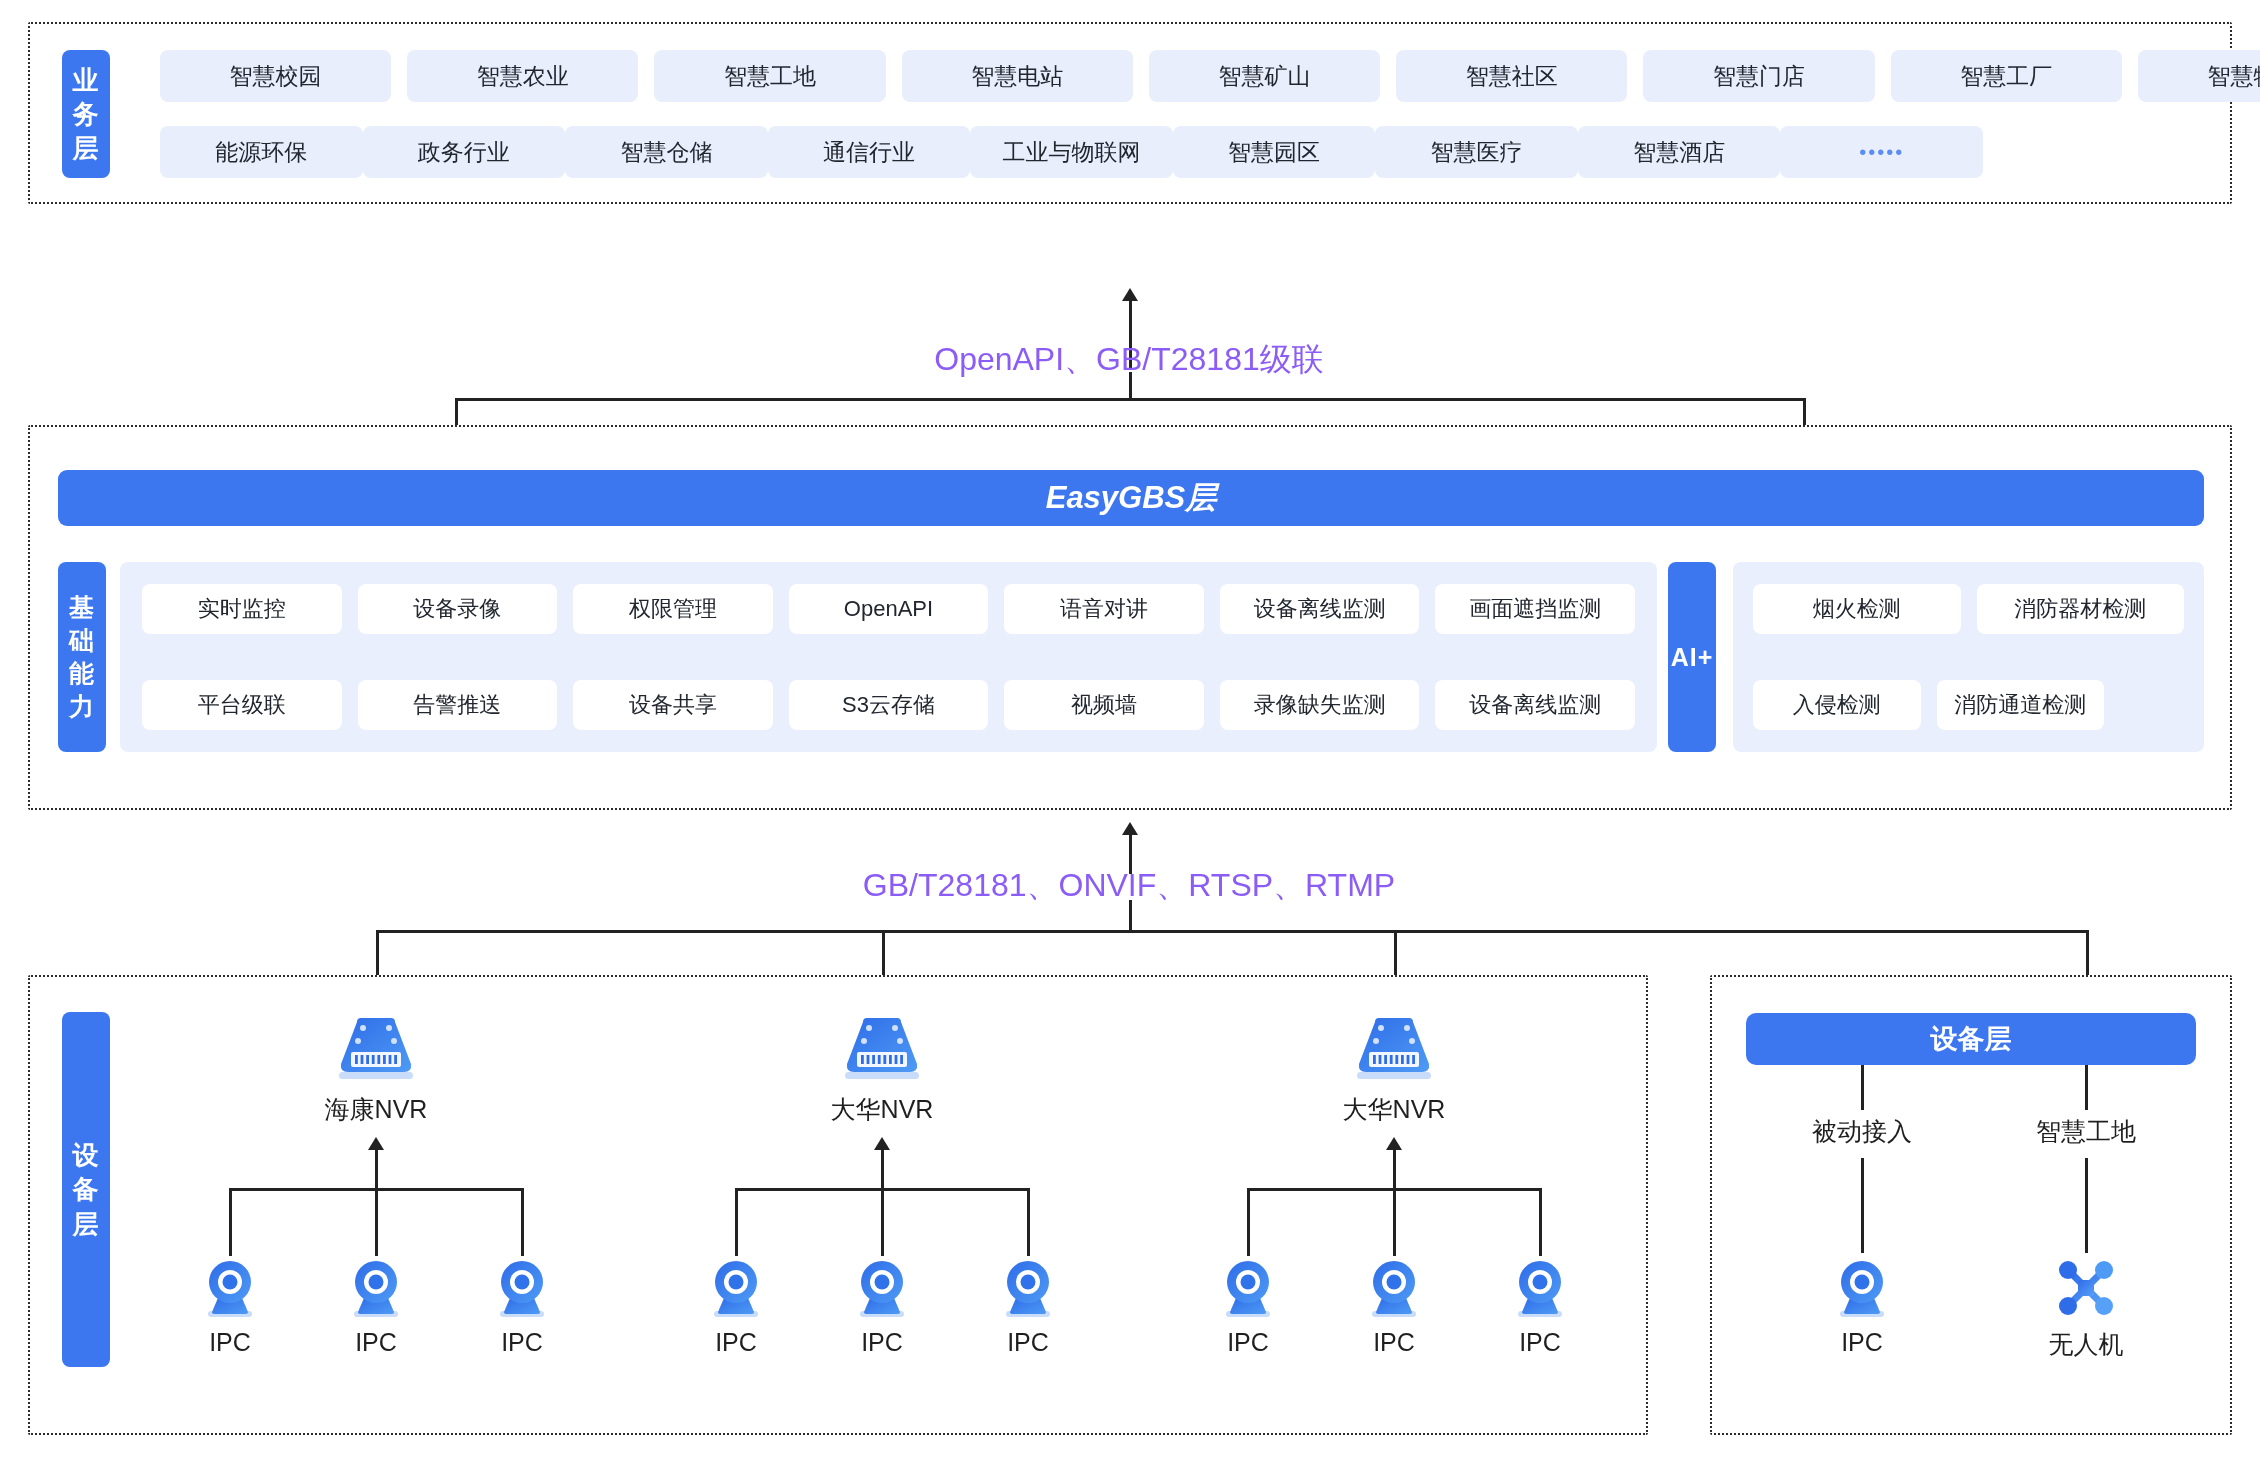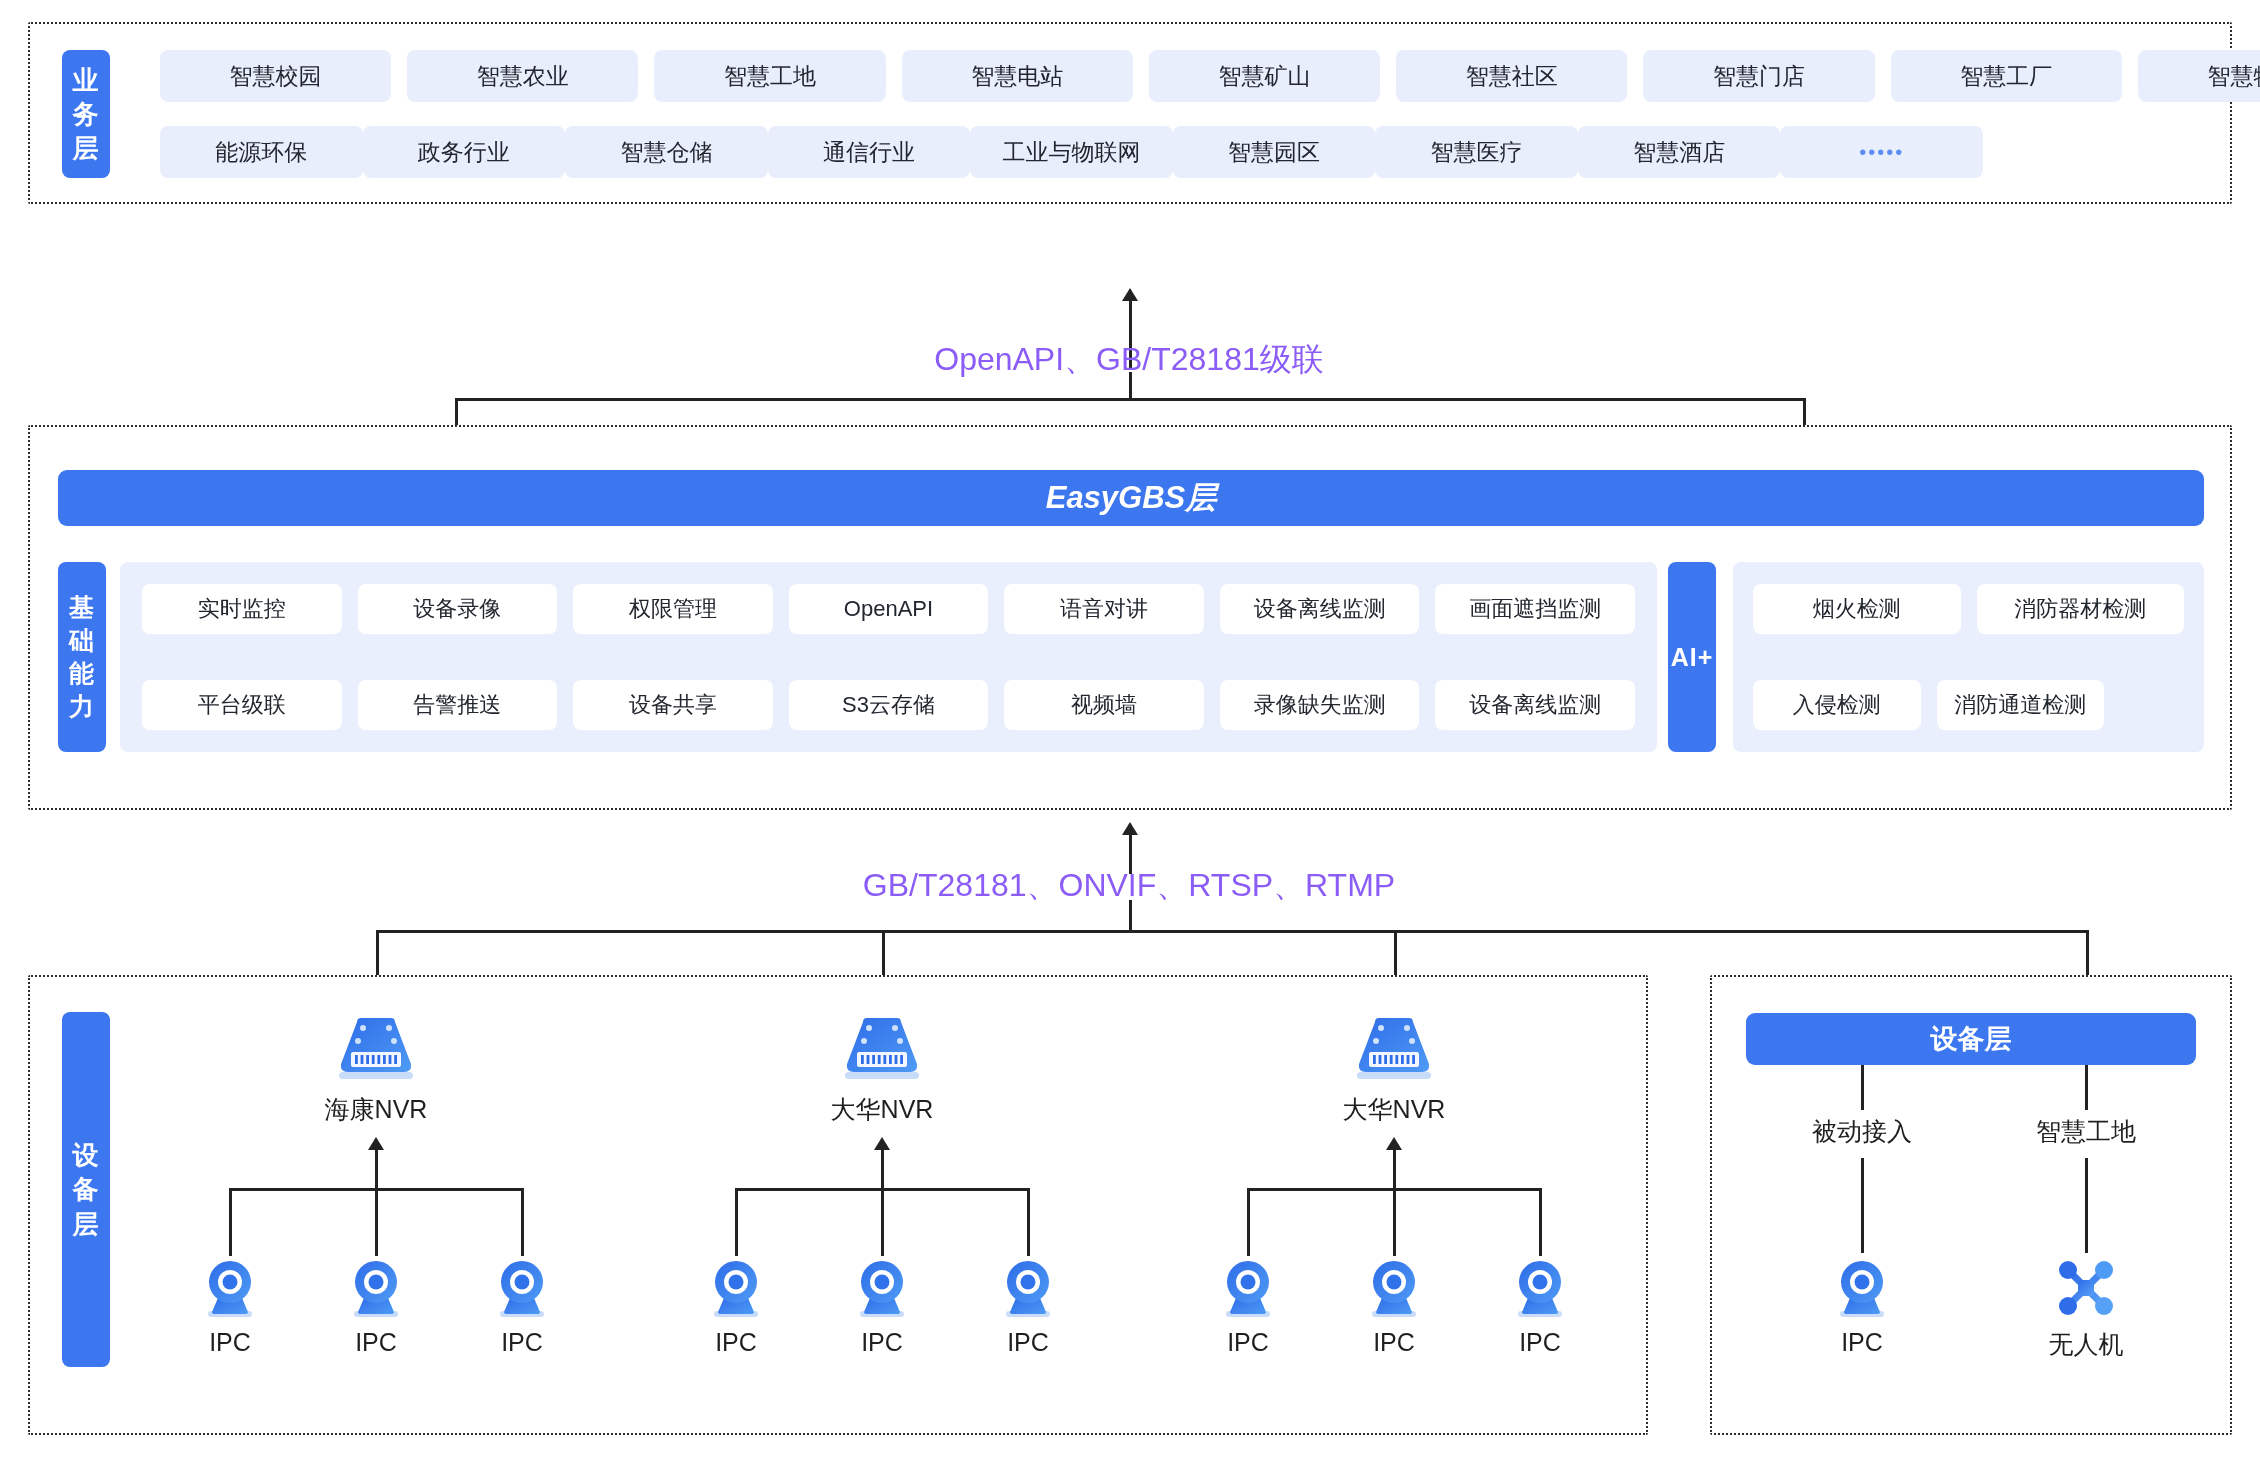--- a/index.html
+++ b/index.html
@@ -433,21 +433,21 @@
     <path d="M14 56 L20 42 L44 42 L50 56 Q50 58 47 58 L17 58 Q14 58 14 56 Z" fill="url(#camg)"></path>
     <circle cx="32" cy="26" r="21" fill="url(#camg)"></circle>
     <circle cx="32" cy="26" r="12" fill="#ffffff"></circle>
     <circle cx="32" cy="26" r="7.5" fill="#2f72ea"></circle>
   </svg></div>
       <div class="node-label" style="left: 1470px; top: 1328px; width: 140px;">IPC</div>
     </div>
 
   <div class="dashed-box" style="left:1710px; top:975px; width:522px; height:460px;"></div>
 
-  <div class="banner" style="left:1746px; top:1013px; width:450px; height:52px; font-size:27px;">
+  <div class="banner" style="left:1746px; top:1013px; width:450px; height:52px; font-size:27px;border-radius:10px;">
     <span>设备层</span>
   </div>
 
   <div id="right-branches">
       <div class="vline" style="left: 1861px; top: 1065px; height: 45px;"></div>
       <div class="node-label" style="left: 1772px; top: 1115px; width: 180px;">被动接入</div>
       <div class="vline" style="left: 1861px; top: 1158px; height: 95px;"></div>
       <div style="position: absolute; left: 1830px; top: 1256px; width: 64px; height: 64px;"><svg width="64" height="64" viewBox="0 0 64 64">
     <defs>
       <linearGradient id="camg" x1="0" y1="0" x2="1" y2="1">

